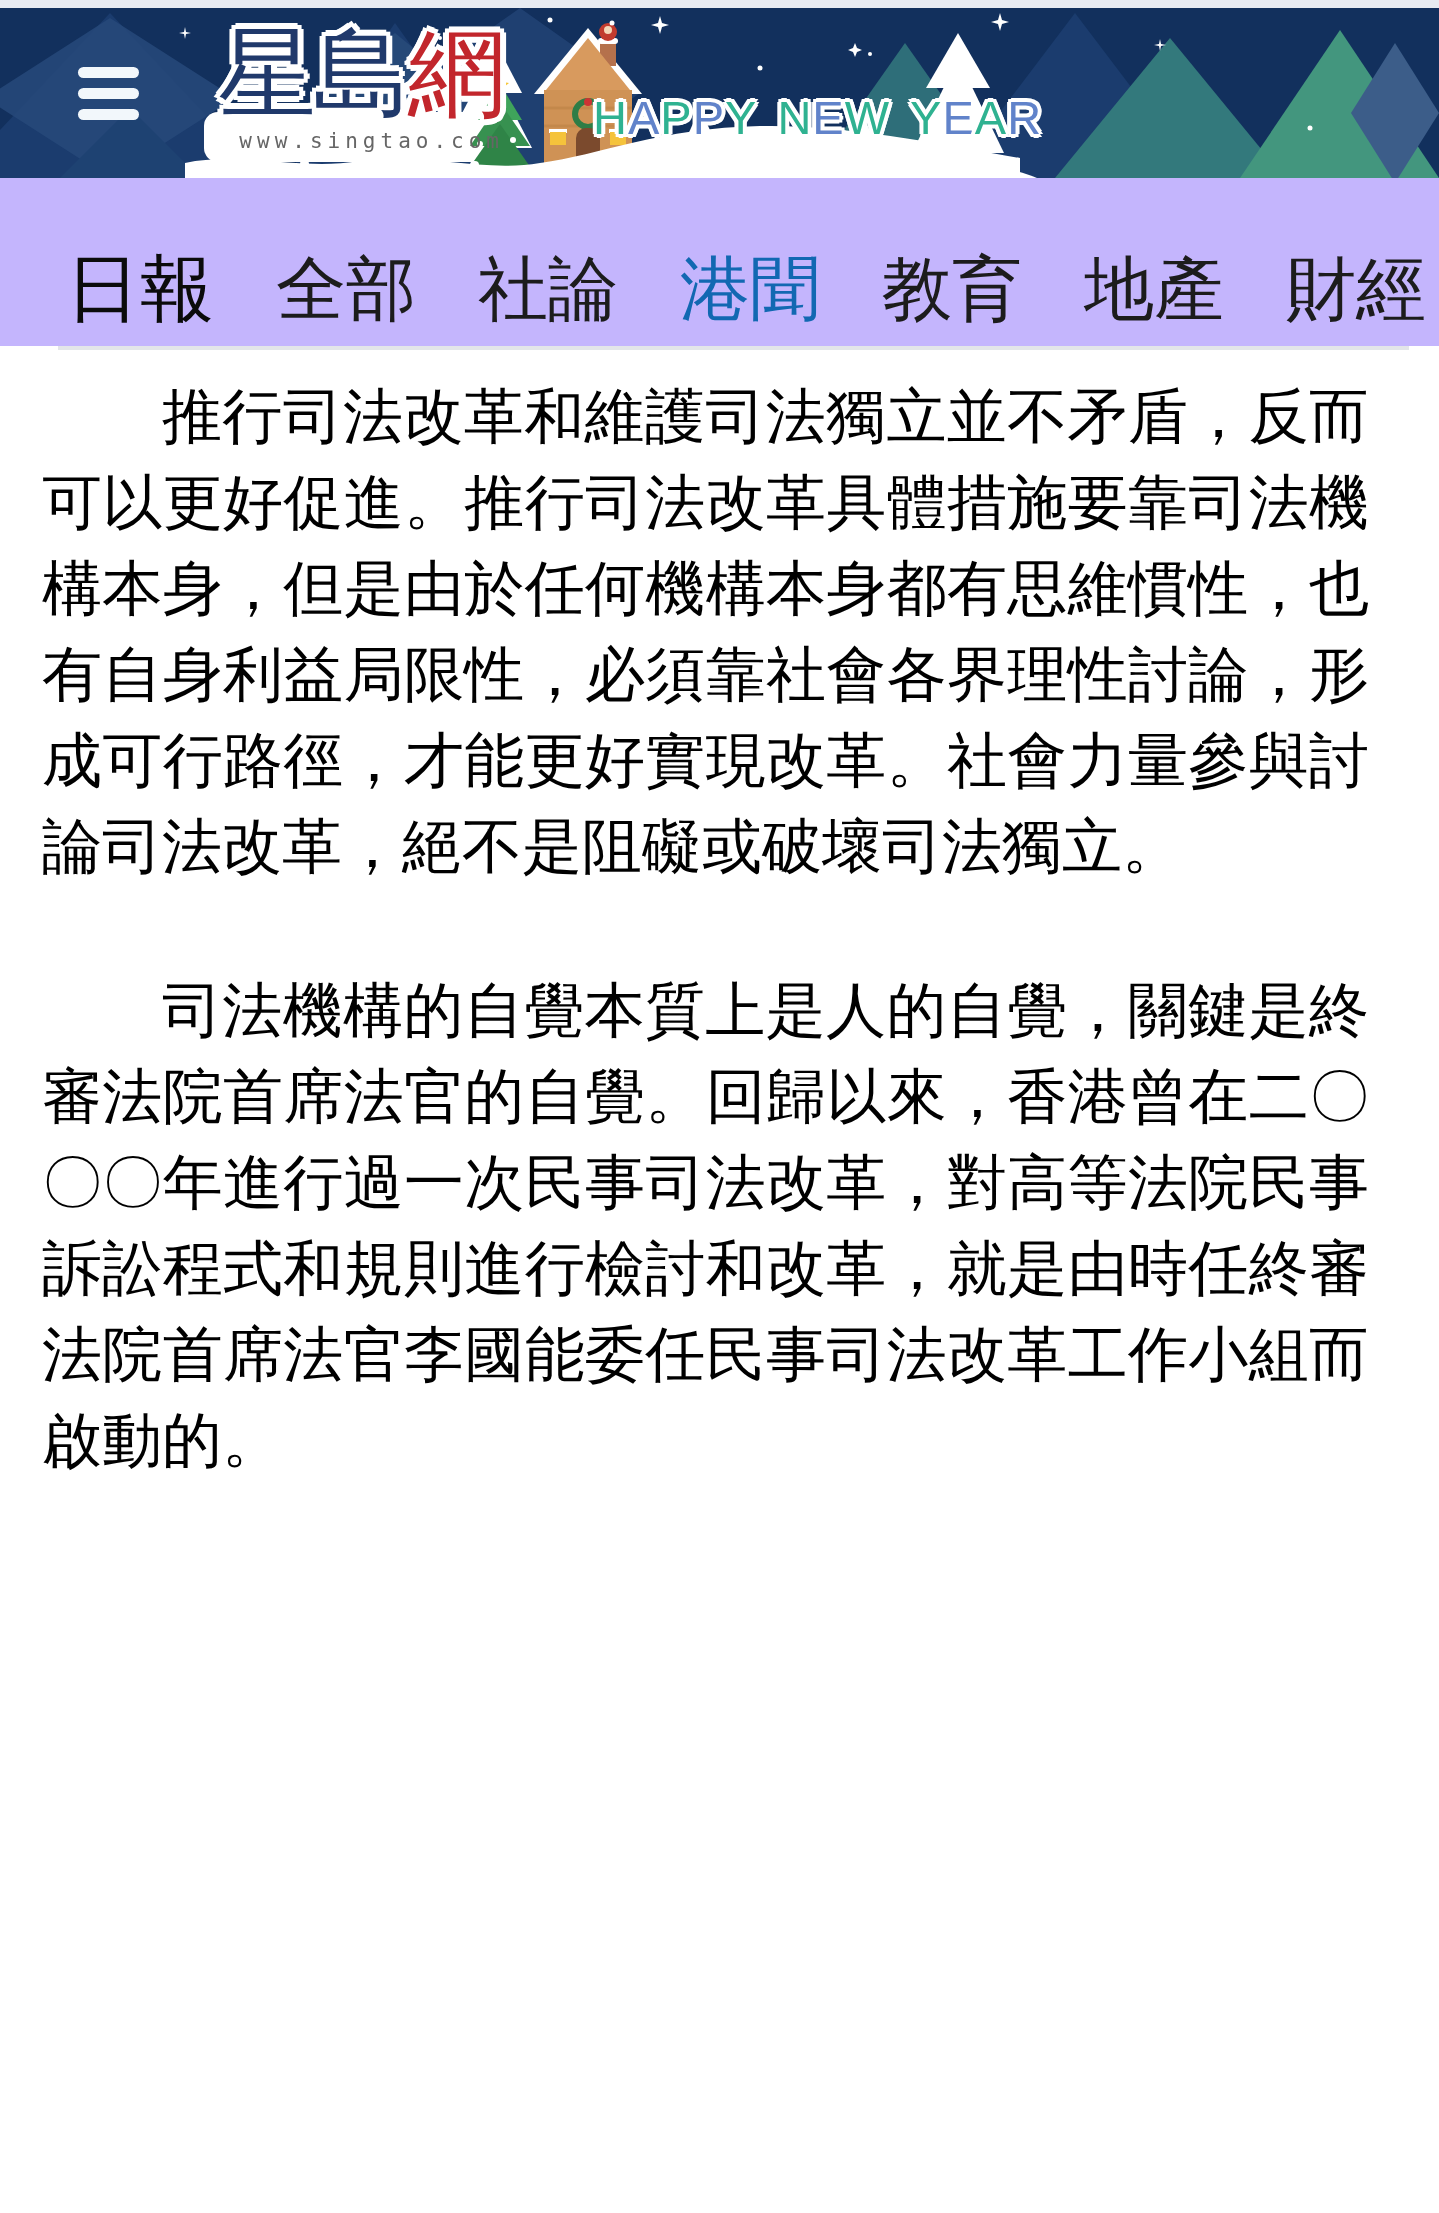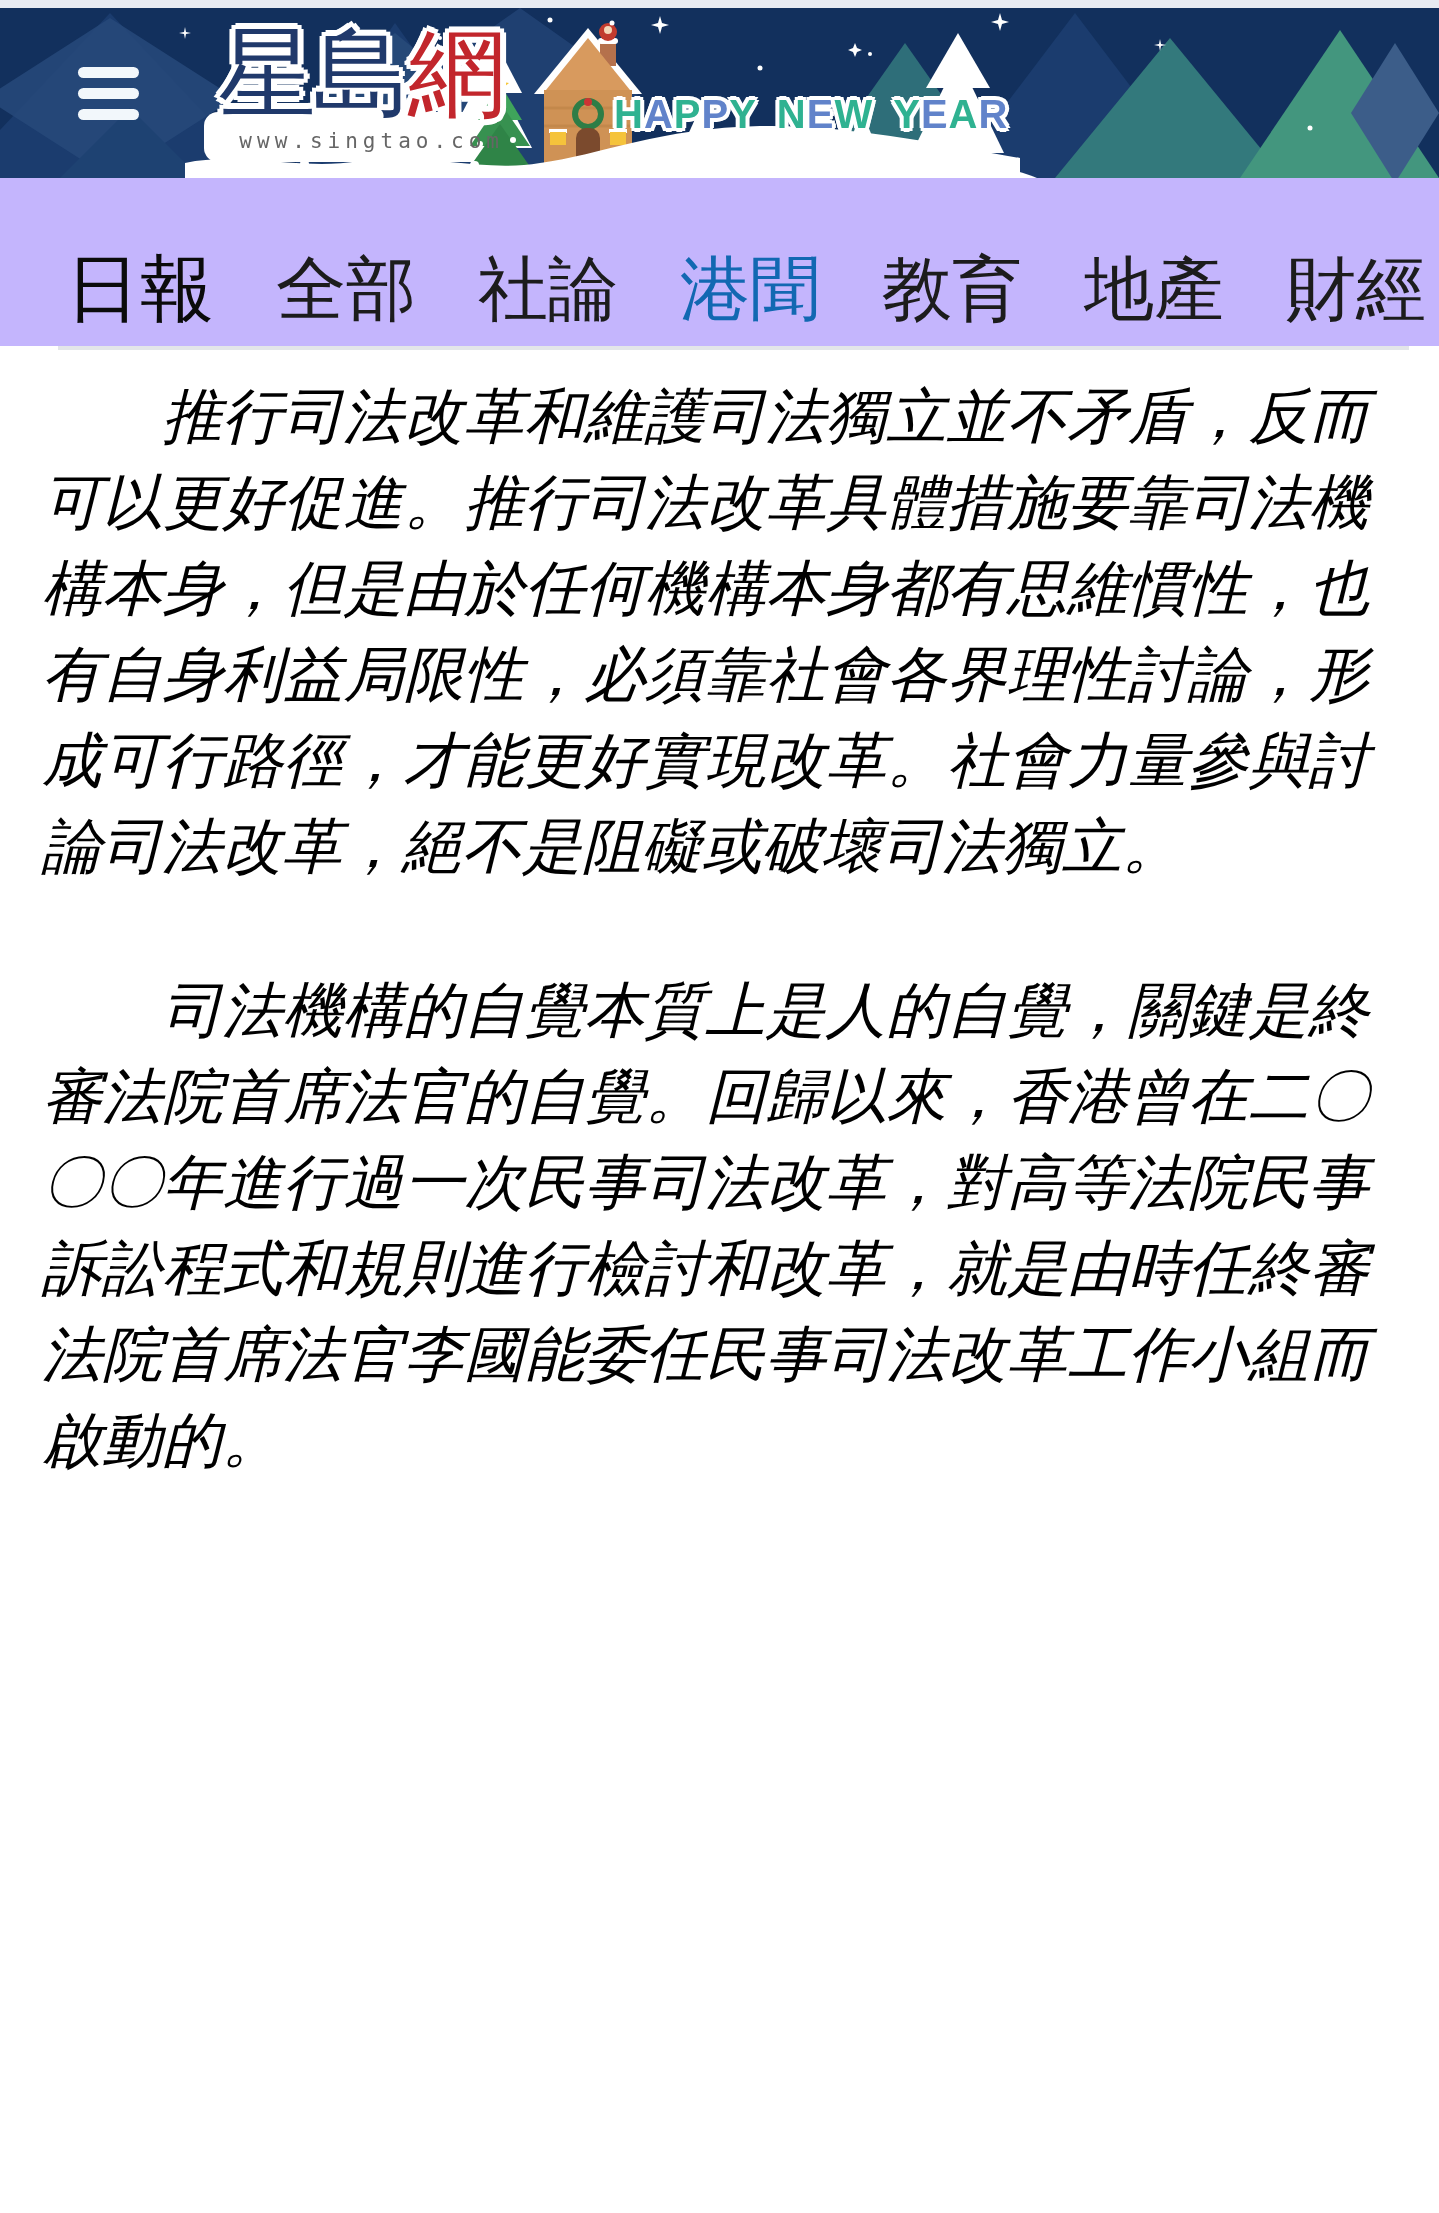--- a/index.html
+++ b/index.html
@@ -31,22 +31,22 @@
   .logo .p1 { color:var(--logo-navy,#20396b); }
   .logo .p2 { color:var(--logo-red,#c2262c); }
 
   .site-url {
     position:absolute; left:204px; top:121px; width:300px;
     text-align:right; font-size:21px; color:#666;
     letter-spacing:5px; font-family:"DejaVu Sans Mono", monospace;
   }
 
   .greeting {
-    position:absolute; left:614px; top:86px;
-    font-size:40px; font-weight:700; line-height:1;
+    position:absolute; left:593px; top:86px;
+    font-size:47px; font-weight:400; line-height:1;
     letter-spacing:1px; white-space:nowrap;
   }
   .greeting .gl {
     text-shadow:-3px -3px 0 #fff, 3px -3px 0 #fff, -3px 3px 0 #fff, 3px 3px 0 #fff,
                 -4px 0 0 #fff, 4px 0 0 #fff, 0 -4px 0 #fff, 0 4px 0 #fff;
   }
   .greeting .teal { color:var(--greet-teal,#2fb291); }
   .greeting .blue { color:var(--greet-blue,#6183ca); }
   .greeting .gsp  { display:inline-block; width:20px; }
 
@@ -65,21 +65,21 @@
     height:6px; background:var(--accent-dark,#1164af);
   }
 
   .sep { height:4px; background:#e3e5e9; margin:0 30px 0 58px; }
 
   
   .article { padding:24px 70px 0 42px; }
   .article p {
     margin:0 0 78px 0;
     font-size:60px; line-height:86px; color:#000;
-    text-indent:2em; text-align:justify; text-justify:inter-ideograph;font-style:italic;
+    text-indent:2em; text-align:justify; text-justify:inter-ideograph;
   }
 </style>
 </head>
 <body>
 
 <div class="top-strip"></div>
 
 <header class="banner">
   <svg viewBox="0 0 1439 170" width="1439" height="170" aria-hidden="true">
     <rect x="0" y="0" width="1439" height="170" fill="#12305d"></rect>

